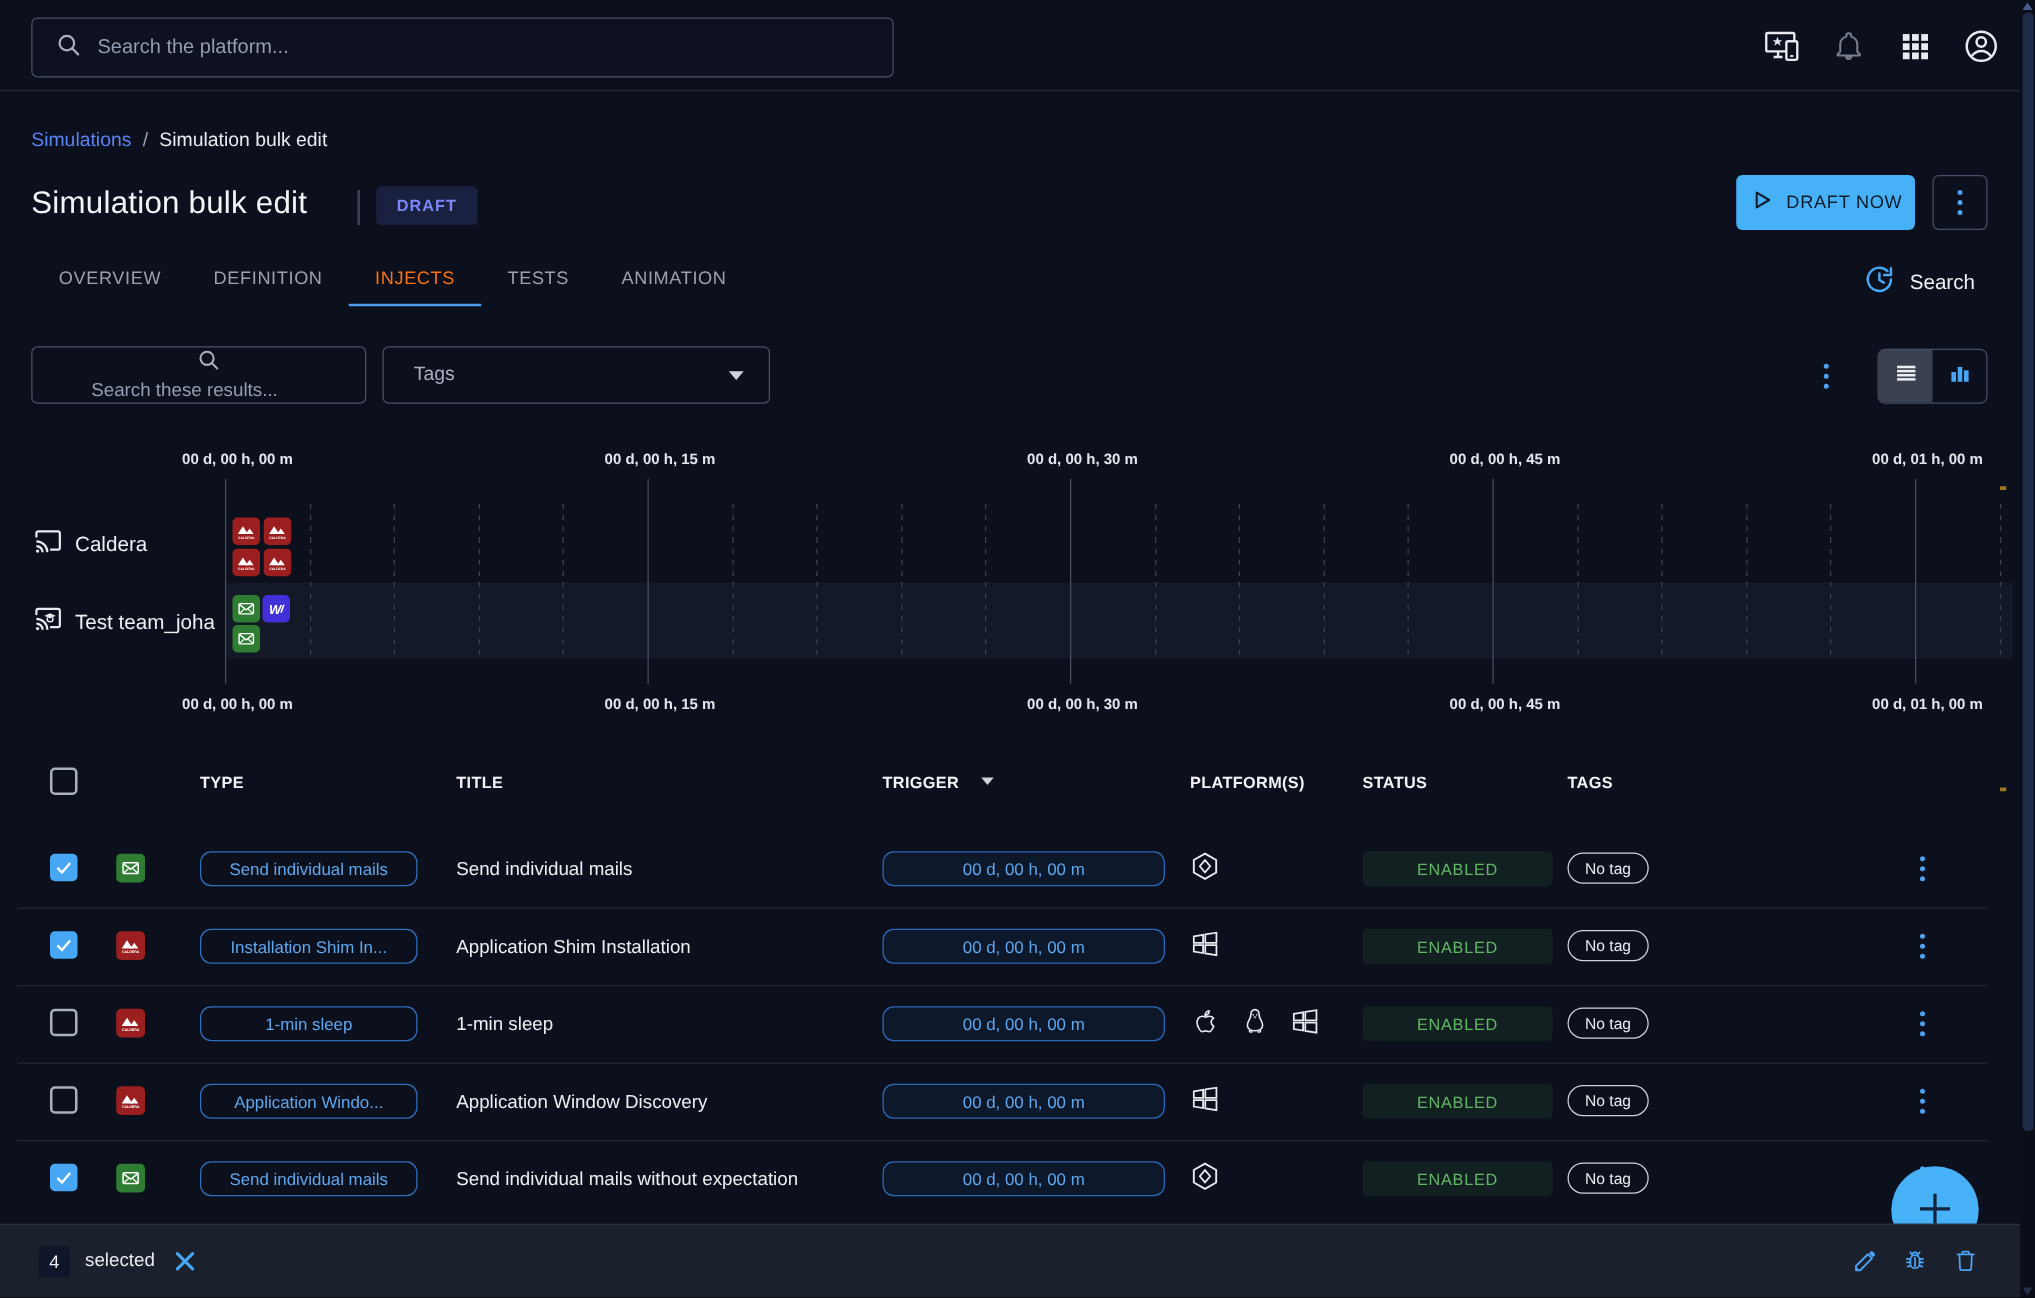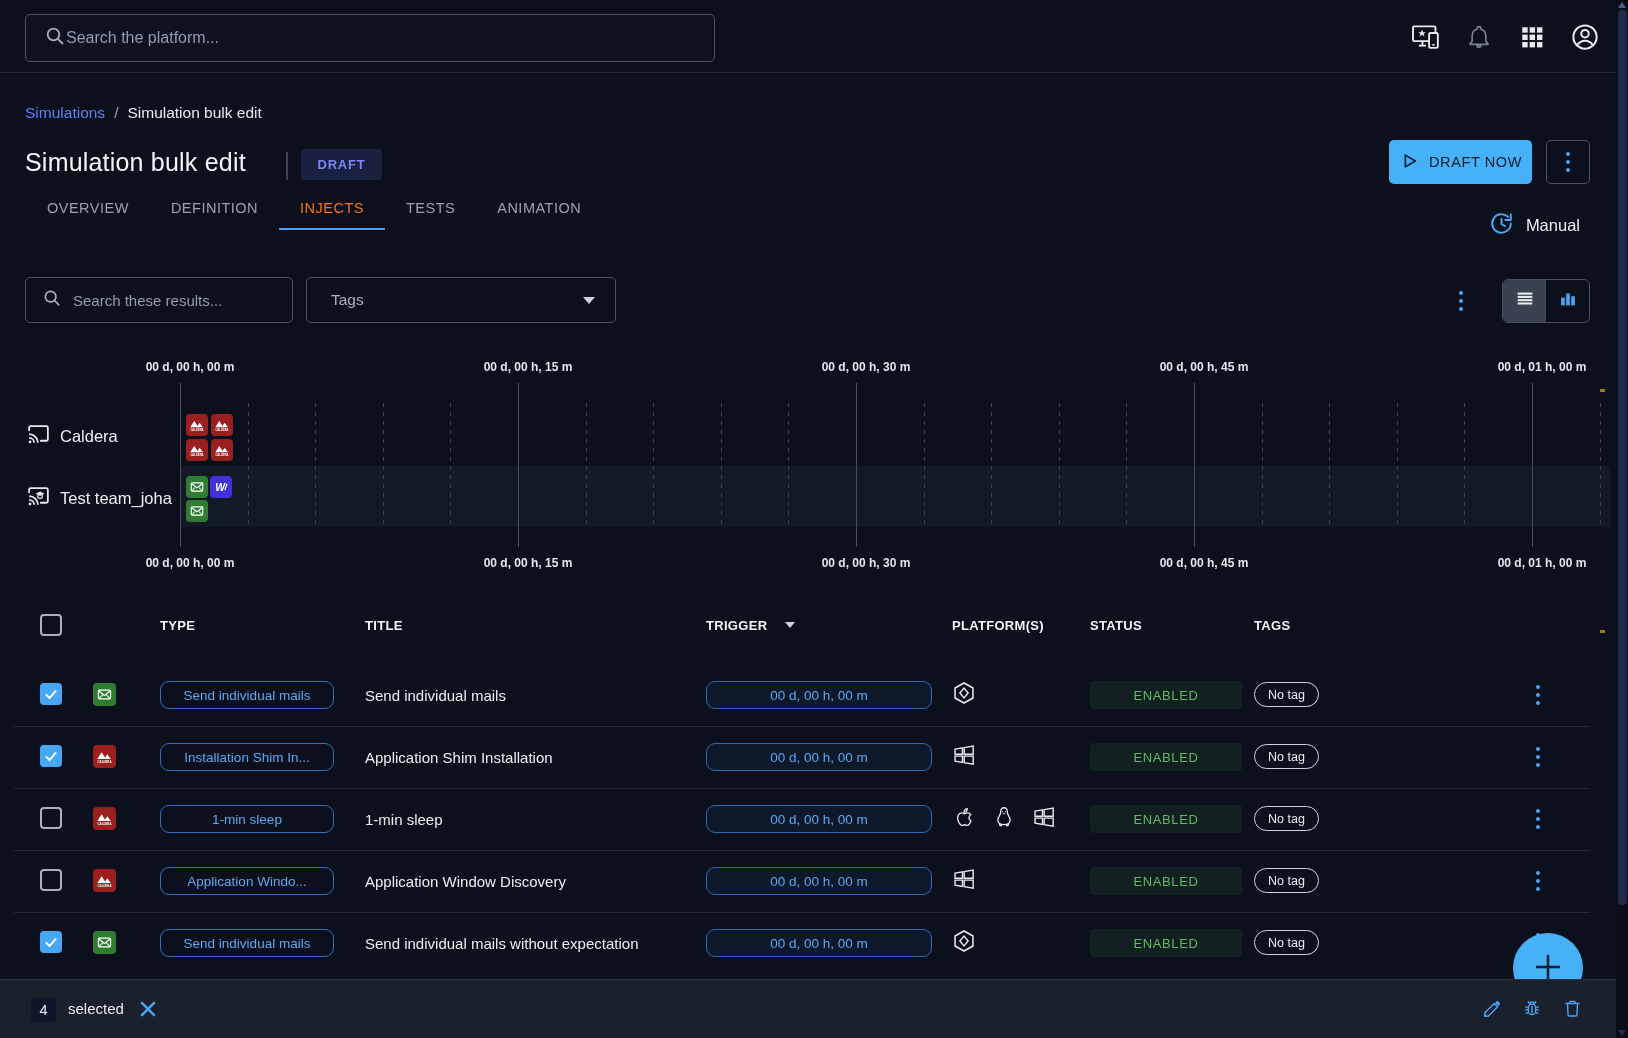--- a/index.html
+++ b/index.html
@@ -3,46 +3,46 @@
 <meta charset="utf-8">
 <style>
   * { margin:0; padding:0; box-sizing:border-box; }
   html,body { background:#06080f; }
   body { font-family:"Liberation Sans", sans-serif; }
   .screen { position:relative; width:1628px; height:1038px; background:#0c101c; overflow:hidden; color:#e8eaf0; }
 
   
   .topbar { position:absolute; left:0; top:0; width:1628px; height:73px; border-bottom:1px solid #232936; background:#0c101c; }
   .global-search { position:absolute; left:25px; top:14px; width:690px; height:48px; border:1px solid #4a5268; border-radius:5px; background:#0d1120; display:flex; align-items:center; padding-left:18px; }
-  .global-search input { flex:1; background:transparent; border:none; outline:none; color:#a16207; font-size:16px; font-family:inherit; }
+  .global-search input { flex:1; background:transparent; border:none; outline:none; color:#a16207; font-size:16px; font-family:inherit; margin-left:12px; }
   .global-search input::placeholder { color:#959db0; }
   .topbar-icons { position:absolute; right:28px; top:0; height:73px; display:flex; align-items:center; gap:23px; }
   .tb-icon { width:30px; height:30px; display:flex; align-items:center; justify-content:center; cursor:pointer; }
 
   
   .breadcrumb { position:absolute; left:25px; top:104px; font-size:15.5px; display:flex; gap:9px; align-items:center; }
   .crumb-link { color:#5c83f6; cursor:pointer; }
   .crumb-sep { color:#9aa1b0; }
   .crumb-current { color:#e9ebf1; }
   .page-title { position:absolute; left:25px; top:148px; font-size:25px; font-weight:500; color:#f2f4f8; letter-spacing:.2px; }
   .title-sep { position:absolute; left:286px; top:152px; width:2px; height:28px; background:#3b4356; }
   .draft-badge { position:absolute; left:301px; top:149px; width:81px; height:31px; background:#1a2140; border-radius:4px; color:#7b87f9; font-size:13px; font-weight:bold; letter-spacing:.8px; display:flex; align-items:center; justify-content:center; }
   .start-btn { position:absolute; left:1389px; top:140px; width:143px; height:44px; background:#47b1f7; border:none; border-radius:5px; color:#0d1b2b; font-size:14.5px; font-weight:500; letter-spacing:.6px; font-family:inherit; display:flex; align-items:center; justify-content:center; gap:10px; cursor:pointer; }
   .header-kebab { position:absolute; left:1546px; top:140px; width:44px; height:44px; border:1px solid #454e63; border-radius:5px; background:transparent; display:flex; align-items:center; justify-content:center; cursor:pointer; }
 
   
-  .tabs { position:absolute; left:26px; top:186px; height:44px; display:flex; }
+  .tabs { position:absolute; left:26px; top:201px; height:44px; display:flex; }
   .tab { padding:0 21px; display:flex; align-items:center; font-size:14.5px; letter-spacing:.5px; color:#9ba1ae; cursor:pointer; position:relative; }
   .tab.active { color:#f97316; }
   .tab.active::after { content:""; position:absolute; left:0; right:0; bottom:0; height:2.5px; background:#4f9df3; }
   .update-mode { position:absolute; right:48px; top:211px; display:flex; align-items:center; gap:12px; cursor:pointer; }
   .update-mode .label { font-size:16.5px; color:#eef0f4; font-weight:500; }
 
   
-  .result-search { position:absolute; left:25px; top:277px; width:268px; height:46px; border:1px solid #4a5268; border-radius:5px; display:flex; align-items:center; padding-left:16px; background:transparent; }
+  .result-search { position:absolute; left:25px; top:277px; width:268px; height:46px; border:1px solid #4a5268; border-radius:5px; display:flex; align-items:center; padding-left:16px; background:transparent;flex-direction:column; }
   .result-search input { flex:1; min-width:0; background:transparent; border:none; outline:none; color:#dfe3ec; font-size:15px; font-family:inherit; margin-left:11px; }
   .result-search input::placeholder { color:#959db0; }
   .tags-select { position:absolute; left:306px; top:277px; width:310px; height:46px; border:1px solid #4a5268; border-radius:5px; display:flex; align-items:center; padding:0 20px 0 24px; cursor:pointer; }
   .tags-select .label { flex:1; color:#aab0bf; font-size:15.5px; }
   .caret-down { width:0; height:0; border-left:6px solid transparent; border-right:6px solid transparent; border-top:7px solid #cfd4dc; }
   .filter-kebab { position:absolute; left:1450px; top:288px; width:22px; height:26px; display:flex; align-items:center; justify-content:center; cursor:pointer; }
   .view-toggle { position:absolute; left:1502px; top:279px; width:88px; height:44px; border:1px solid #454e63; border-radius:6px; display:flex; overflow:hidden; }
   .vt-btn { width:44px; display:flex; align-items:center; justify-content:center; cursor:pointer; background:transparent; }
   .vt-btn.active { background:#3a4150; }
 
@@ -187,21 +187,21 @@
   </div>
 
   <div class="update-mode">
     <span>
       <svg width="25" height="25" viewBox="0 0 24 24">
           <path d="M20.9 12a8.9 8.9 0 1 1-2.7-6.4" fill="none" stroke="#47a7f5" stroke-width="1.9" stroke-linecap="round"></path>
           <path d="M20.9 3.4v5.2h-5.2" fill="none" stroke="#47a7f5" stroke-width="1.9" stroke-linecap="round" stroke-linejoin="round"></path>
           <path d="M12 7.4v5.1l3.4 2" fill="none" stroke="#47a7f5" stroke-width="1.9" stroke-linecap="round"></path>
         </svg>
     </span>
-    <span class="label">Manual</span>
+    <span class="label">Search</span>
   </div>
 
   <div class="result-search">
     <span>
       <svg width="20" height="20" viewBox="0 0 22 22">
           <circle cx="9.5" cy="9.5" r="5.8" fill="none" stroke="#aab0bf" stroke-width="1.8"></circle>
           <line x1="13.8" y1="13.8" x2="18.5" y2="18.5" stroke="#aab0bf" stroke-width="1.8" stroke-linecap="round"></line>
         </svg>
     </span>
     <input type="text" placeholder="Search these results..." style="">

